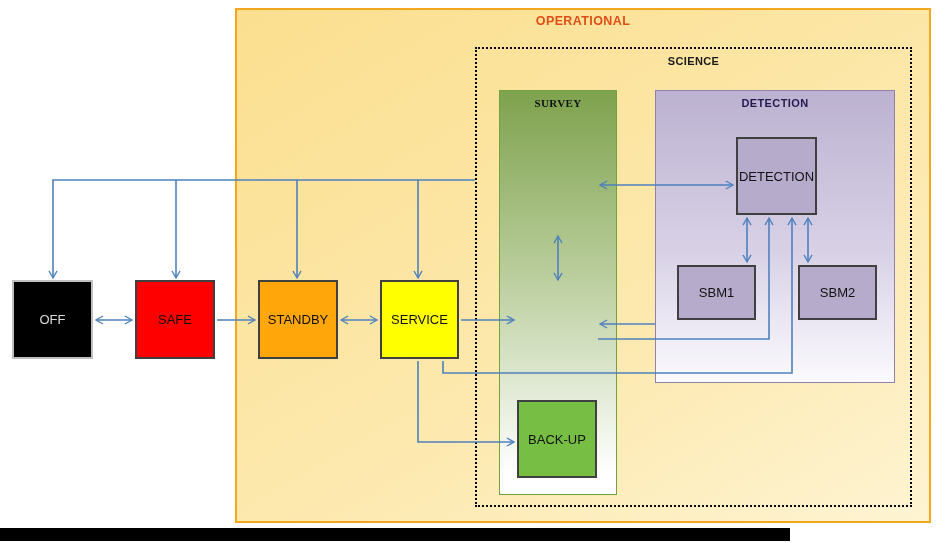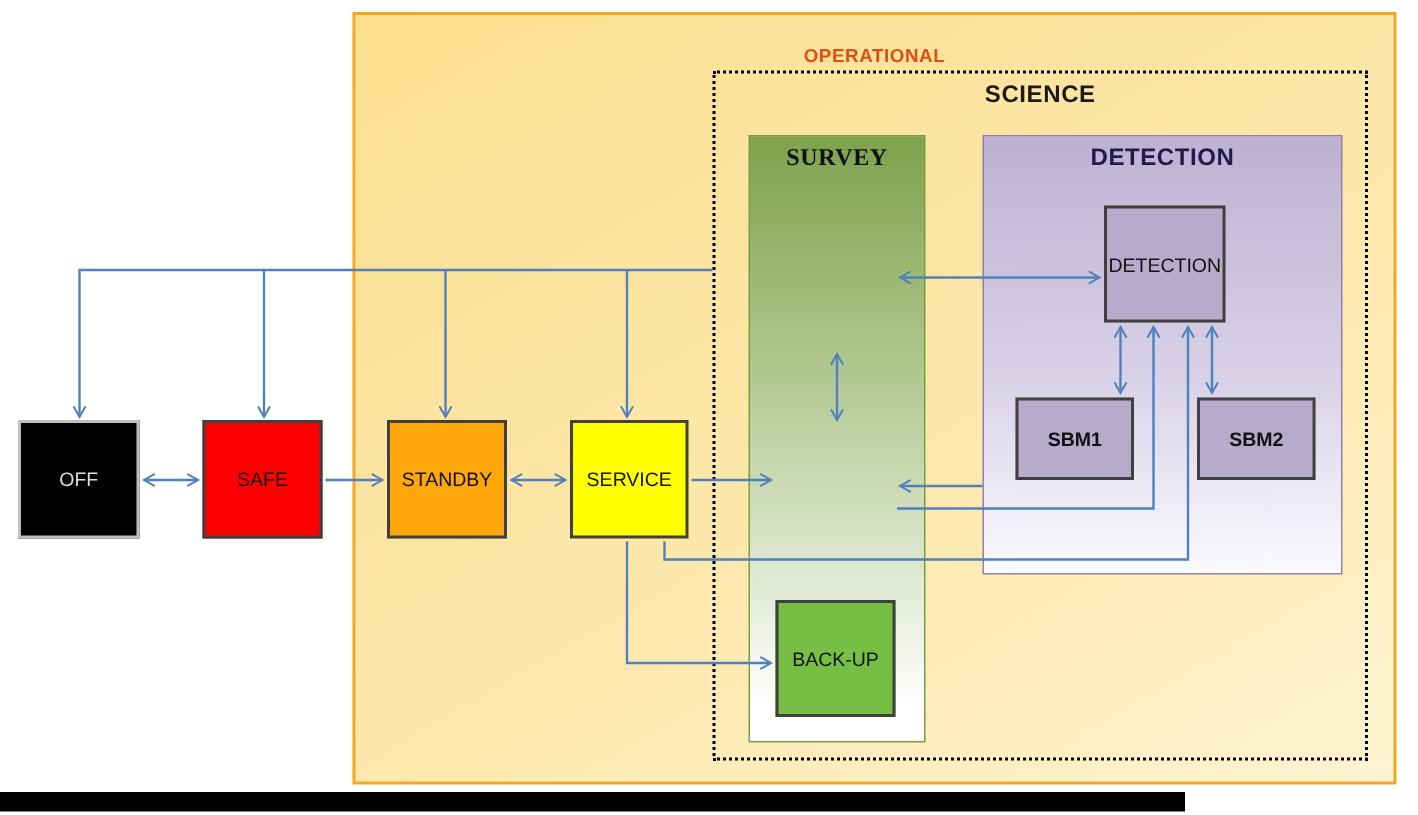--- a/index.html
+++ b/index.html
@@ -2,29 +2,29 @@
 <html style="--arrow: #4E81BD; --operational-fill: #FBDF8F; --operational-border: #F2A71E; --operational-label: #E04E15; --survey-top: #7EA24D; --survey-border: #74A03D; --detection-top: #BCB2D1; --detection-border: #8E82AB; --detection-label: #221A4F; --green-box: #76BE44; --purple-box: #B7ABCC; --box-border: #404040; --off-fill: #000000; --off-text: #DCDCDC; --safe-fill: #FE0000; --standby-fill: #FFA60A; --service-fill: #FFFF00; --footer-bar: #000000;"><head>
 <meta charset="utf-8">
 <style>
   html,body{margin:0;padding:0;background:#fff;}
   #stage{
     position:relative;width:945px;height:543px;background:#fff;overflow:hidden;
     font-family:"Liberation Sans",sans-serif;
   }
   .zone{position:absolute;box-sizing:border-box;}
   .zone-label{
-    text-align:center;font-weight:bold;font-size:16px;letter-spacing:.4px;
+    text-align:center;font-weight:bold;font-size:11px;letter-spacing:.4px;
     padding-top:6px;color:#1a1a1a;
   }
   #zone-operational{
     left:235px;top:8px;width:696px;height:515px;
     border:2px solid var(--operational-border);
     background:linear-gradient(150deg,var(--operational-fill) 0%,#FDE9AF 60%,#FEF4D2 100%);
   }
-  #zone-operational .zone-label{color:var(--operational-label);padding-top:20px;font-size:12.5px;}
+  #zone-operational .zone-label{color:var(--operational-label);padding-top:4px;font-size:12.5px;}
   #zone-science{
     left:475px;top:47px;width:437px;height:460px;
     border:2px dotted #000;background:transparent;
   }
   #zone-survey{
     left:499px;top:90px;width:118px;height:405px;
     border:1px solid var(--survey-border);
     background:linear-gradient(to bottom,var(--survey-top) 0%,#b9cd9b 45%,#ffffff 95%);
   }
   #zone-survey .zone-label{color:#111;font-family:Liberation Serif, serif;}
@@ -35,21 +35,21 @@
   }
   #zone-detection .zone-label{color:var(--detection-label);}
   .box{
     position:absolute;box-sizing:border-box;width:80px;height:78px;
     border:2px solid var(--box-border);
     display:flex;align-items:center;justify-content:center;
     font-size:13px;color:#111;text-align:center;white-space:nowrap;
   }
   .box.green{background:var(--green-box);}
   .box.purple{background:var(--purple-box);}
-  .box.small{width:79px;height:55px;font-weight:bold;}
+  .box.small{width:79px;height:55px;}
   #state-off{background:var(--off-fill);border-color:#BFBFBF;color:var(--off-text);}
   #state-safe{background:var(--safe-fill);}
   #state-standby{background:var(--standby-fill);}
   #state-service{background:var(--service-fill);}
   #arrow-layer{position:absolute;left:0;top:0;width:945px;height:543px;pointer-events:none;}
   .ln{stroke:var(--arrow);stroke-width:1.6;fill:none;}
   .ah{stroke:var(--arrow);stroke-width:1.6;fill:none;stroke-linecap:round;}
   #footer-bar{
     position:absolute;left:0;top:528px;width:790px;height:13px;
     background:var(--footer-bar);

